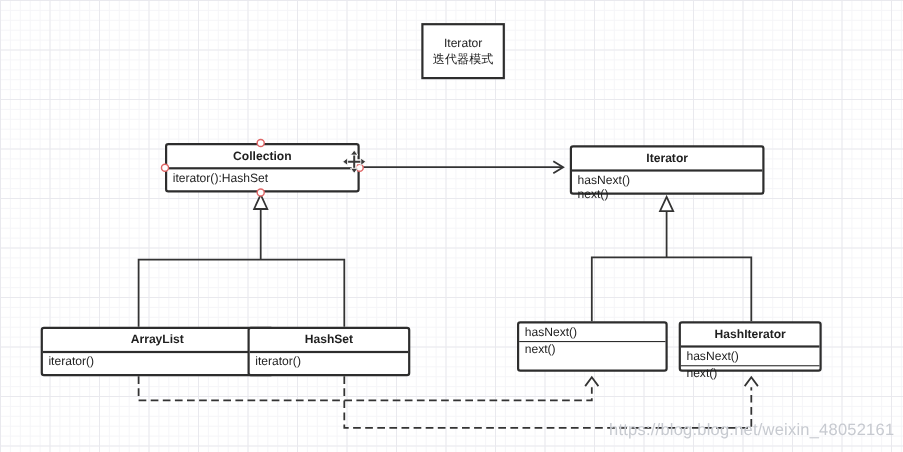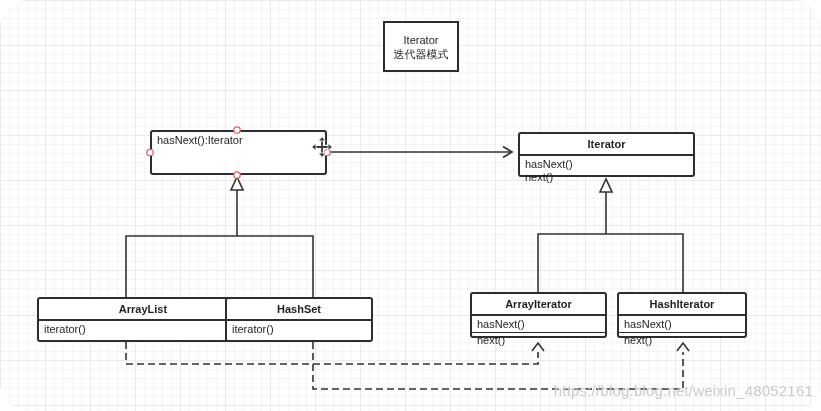--- a/index.html
+++ b/index.html
@@ -9,21 +9,20 @@
   }
   .canvas{
     position:relative;width:821px;height:411px;
     background-color:#ffffff;
     background-image:
       linear-gradient(#e9e9ee 1px, transparent 1px),
       linear-gradient(90deg, #e9e9ee 1px, transparent 1px),
       linear-gradient(#f5f5f8 1px, transparent 1px),
       linear-gradient(90deg, #f5f5f8 1px, transparent 1px);
     background-size:45px 45px,45px 45px,9px 9px,9px 9px;
-    border-radius:27px;
   }
   .uml-box{
     position:absolute;background:#fff;border:2px solid #2d2d2d;
     border-radius:3px;box-sizing:border-box;color:#1f1f1f;
   }
   .uml-header{
     height:20px;line-height:20px;text-align:center;
     font-weight:bold;font-size:11px;
     border-bottom:2px solid #2d2d2d;
   }
@@ -48,41 +47,41 @@
 <body>
 
 <div class="canvas">
 
   <div class="note-box">
     <span>Iterator</span>
     <span>迭代器模式</span>
   </div>
 
   <div class="uml-box" style="left:150px;top:130px;width:177px;height:45px;">
-    <div class="uml-member">hasNext():Iterator</div>
+    <div class="uml-header">Collection</div>
+    <div class="uml-member">iterator():HashSet</div>
   </div>
 
   <div class="uml-box" style="left:518px;top:132px;width:177px;height:45px;">
     <div class="uml-header">Iterator</div>
     <div class="uml-member">hasNext()</div>
     <div class="uml-member">next()</div>
   </div>
 
   <div class="uml-box" style="left:37px;top:297px;width:212px;height:45px;">
     <div class="uml-header">ArrayList</div>
     <div class="uml-member">iterator()</div>
   </div>
 
   <div class="uml-box" style="left:225px;top:297px;width:148px;height:45px;">
     <div class="uml-header">HashSet</div>
     <div class="uml-member">iterator()</div>
   </div>
 
   <div class="uml-box" style="left:470px;top:292px;width:137px;height:46px;">
-    <div class="uml-header">ArrayIterator</div>
     <div class="uml-member sep">hasNext()</div>
     <div class="uml-member">next()</div>
   </div>
 
   <div class="uml-box" style="left:617px;top:292px;width:130px;height:46px;">
     <div class="uml-header">HashIterator</div>
     <div class="uml-member sep">hasNext()</div>
     <div class="uml-member">next()</div>
   </div>
 

